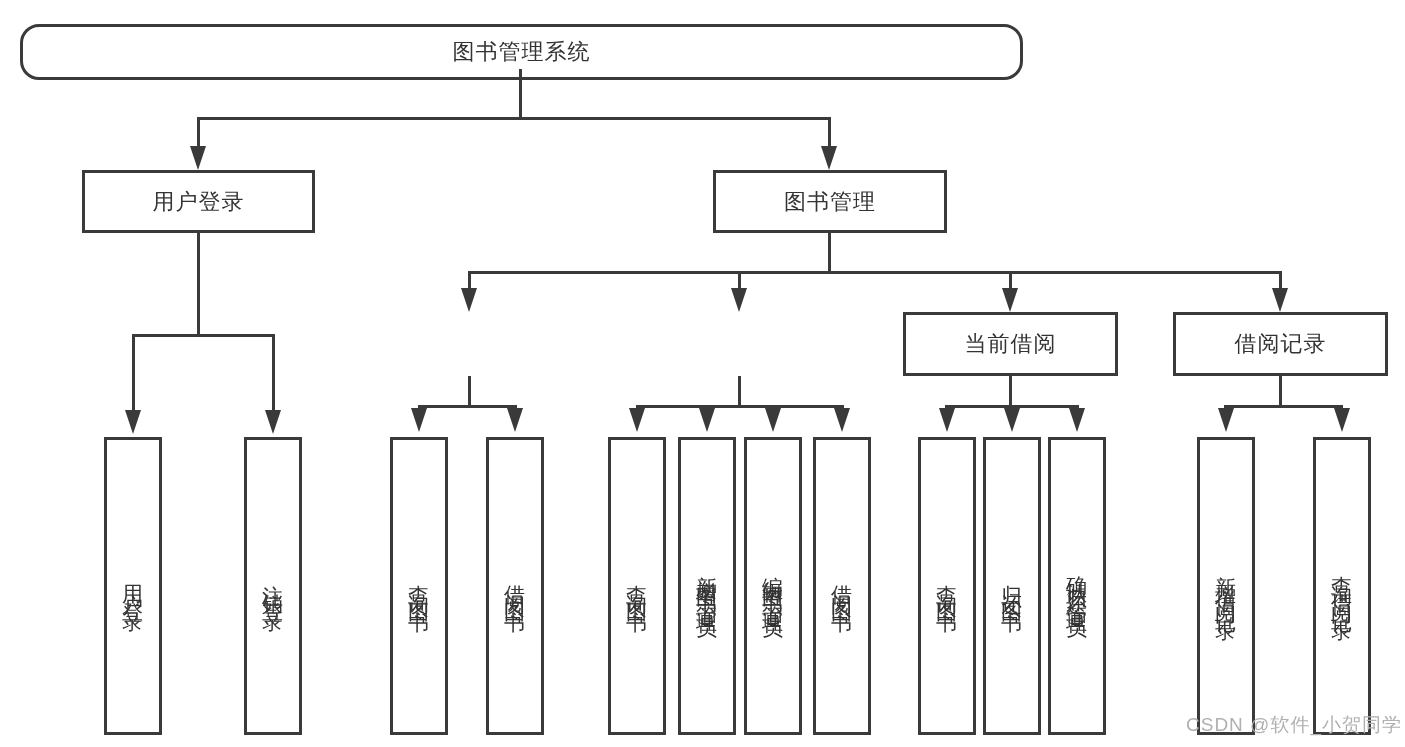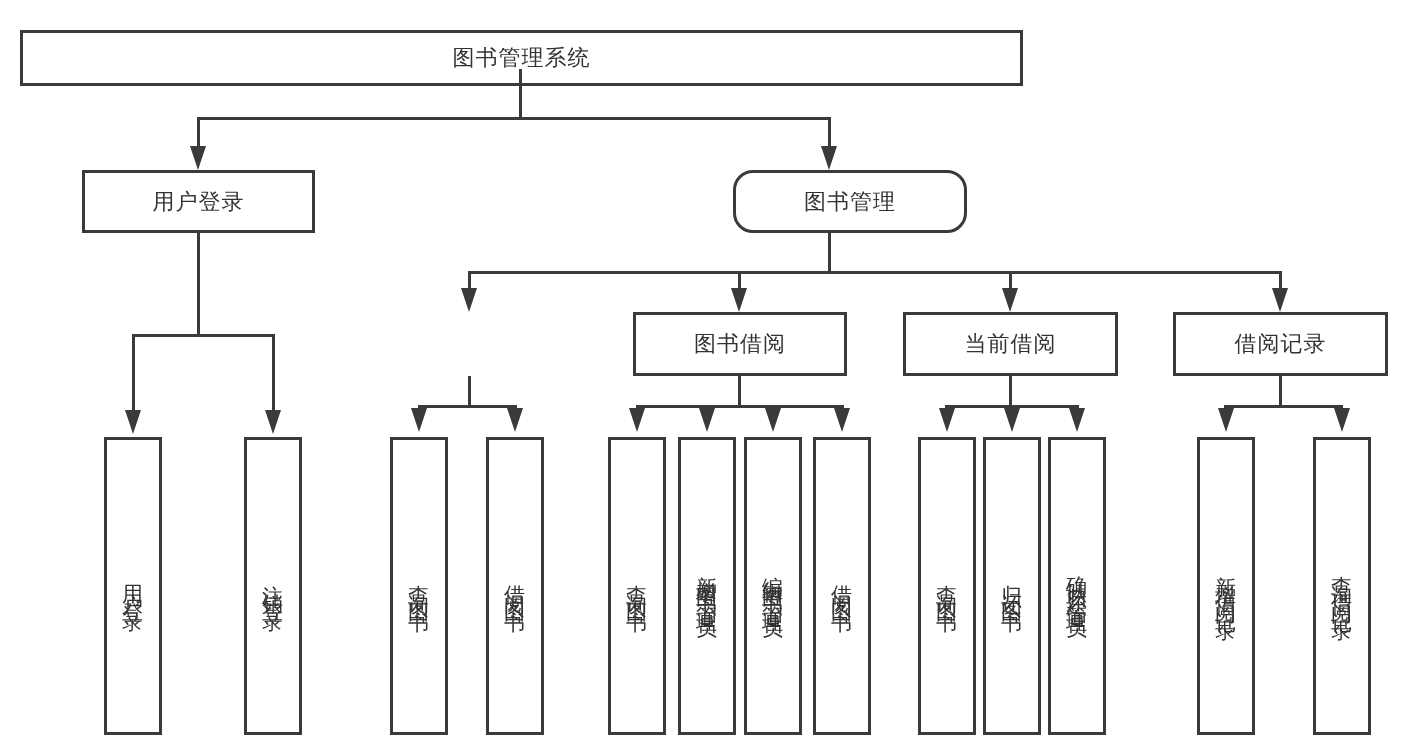--- a/index.html
+++ b/index.html
@@ -30,51 +30,50 @@
   .watermark{
     position:absolute;left:1186px;top:712px;font-size:19px;letter-spacing:1px;
     color:#b0b0b0;z-index:5;white-space:nowrap;
   }
 </style>
 </head>
 <body>
 
 <div class="canvas">
 
-  <div class="box" style="left:20px;top:30px;width:997px;height:50px;">图书管理系统</div>
+  <div class="box" style="left:20px;top:24px;width:997px;height:50px;border-radius:19px;">图书管理系统</div>
 
   <div class="line" style="left:519px;top:69px;width:3px;height:49px;"></div>
   <div class="line" style="left:197px;top:117px;width:634px;height:3px;"></div>
   <div class="line" style="left:197px;top:117px;width:3px;height:33px;"></div>
   <div class="arr" style="left:190px;top:146px;"></div>
   <div class="line" style="left:828px;top:117px;width:3px;height:33px;"></div>
   <div class="arr" style="left:821px;top:146px;"></div>
 
   <div class="box" style="left:82px;top:170px;width:227px;height:57px;">用户登录</div>
-  <div class="box" style="left:733px;top:170px;width:228px;height:57px;border-radius:20px;">图书管理</div>
+  <div class="box" style="left:713px;top:170px;width:228px;height:57px;">图书管理</div>
 
   <div class="line" style="left:197px;top:233px;width:3px;height:104px;"></div>
   <div class="line" style="left:132px;top:334px;width:143px;height:3px;"></div>
   <div class="line" style="left:132px;top:334px;width:3px;height:78px;"></div>
   <div class="arr" style="left:125px;top:410px;"></div>
   <div class="line" style="left:272px;top:334px;width:3px;height:78px;"></div>
   <div class="arr" style="left:265px;top:410px;"></div>
 
   <div class="line" style="left:828px;top:233px;width:3px;height:41px;"></div>
   <div class="line" style="left:468px;top:271px;width:814px;height:3px;"></div>
   <div class="line" style="left:468px;top:271px;width:3px;height:20px;"></div>
   <div class="arr" style="left:461px;top:288px;"></div>
   <div class="line" style="left:738px;top:271px;width:3px;height:20px;"></div>
   <div class="arr" style="left:731px;top:288px;"></div>
   <div class="line" style="left:1009px;top:271px;width:3px;height:20px;"></div>
   <div class="arr" style="left:1002px;top:288px;"></div>
   <div class="line" style="left:1279px;top:271px;width:3px;height:20px;"></div>
   <div class="arr" style="left:1272px;top:288px;"></div>
 
-  <div class="box" style="left:633px;top:312px;width:208px;height:58px;">图书借阅</div>
   <div class="box" style="left:1173px;top:312px;width:209px;height:58px;">借阅记录</div>
   <div class="box" style="left:903px;top:312px;width:209px;height:58px;">当前借阅</div>
 
   <div class="line" style="left:468px;top:376px;width:3px;height:32px;"></div>
   <div class="line" style="left:418px;top:405px;width:99px;height:3px;"></div>
   <div class="arr" style="left:411px;top:408px;"></div>
   <div class="arr" style="left:507px;top:408px;"></div>
 
   <div class="line" style="left:738px;top:376px;width:3px;height:32px;"></div>
   <div class="line" style="left:636px;top:405px;width:208px;height:3px;"></div>
@@ -131,14 +130,15 @@
     <span class="vlabel tight">确认归还（管理员）</span>
   </div>
 
   <div class="vbox" style="left:1197px;top:437px;width:52px;height:292px;">
     <span class="vlabel">新增借阅记录</span>
   </div>
   <div class="vbox" style="left:1313px;top:437px;width:52px;height:292px;">
     <span class="vlabel">查询借阅记录</span>
   </div>
 
+  <div class="watermark">CSDN @软件_小贺同学</div>
 
 </div>
 
 </body></html>

